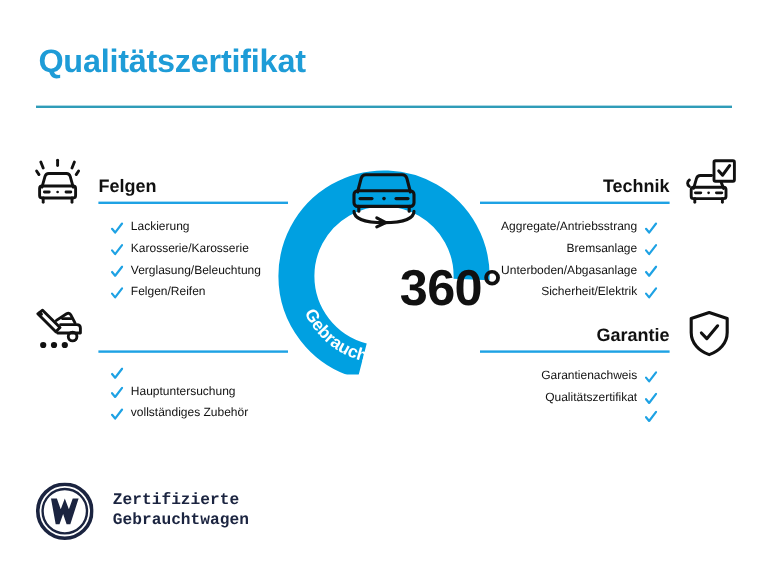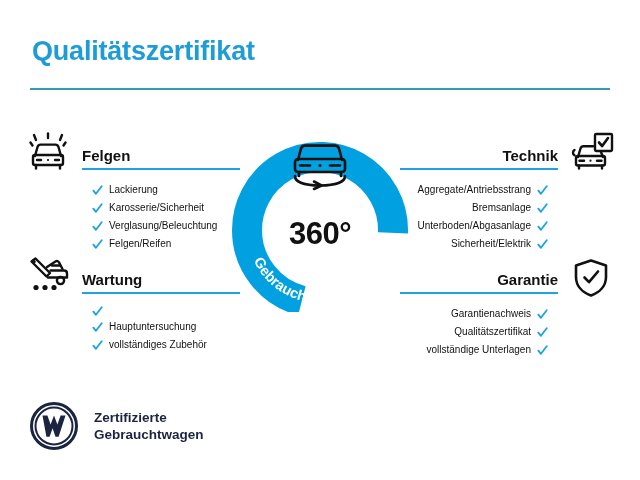--- a/index.html
+++ b/index.html
@@ -113,22 +113,22 @@
     top: 112px;
     width: 196px;
     height: 200px;
   }
   .badge svg { display: block; }
   .badge-value {
     position: absolute;
     left: 0;
     top: 104px;
     width: 196px;
-    text-align: center;
-    font-size: 31px;
+    text-align: right;
+    font-size: 42px;
     font-weight: bold;
     color: #111111;
     letter-spacing: -0.5px;
   }
 
   
   .vw {
     position: absolute;
     left: 30px;
     top: 402px;
@@ -137,20 +137,21 @@
   }
   .vw-logo { width: 48px; height: 48px; flex: 0 0 48px; }
   .vw-logo svg { display: block; }
   .vw-text {
     margin-left: 16px;
     font-size: 13.5px;
     font-weight: bold;
     line-height: 17px;
     color: #1b2440;
     white-space: nowrap;
+    font-family: Liberation Mono, monospace;
   }
 </style>
 </head>
 <body>
 
 <div id="page">
 
   <div class="title">Qualitätszertifikat</div>
   <div class="title-rule"></div>
 
@@ -183,21 +184,21 @@
             </svg>
           </span>
         <span>Lackierung</span>
       </li>
       <li class="item">
         <span class="check">
             <svg viewBox="0 0 12 12">
               <path d="M1.5 6.2 L4.3 9.6 L10.6 1.4" stroke="#1ea2e4" stroke-width="2" fill="none" stroke-linecap="round" stroke-linejoin="round"></path>
             </svg>
           </span>
-        <span>Karosserie/Sicherheit</span>
+        <span>Karosserie/Karosserie</span>
       </li>
       <li class="item">
         <span class="check">
             <svg viewBox="0 0 12 12">
               <path d="M1.5 6.2 L4.3 9.6 L10.6 1.4" stroke="#1ea2e4" stroke-width="2" fill="none" stroke-linecap="round" stroke-linejoin="round"></path>
             </svg>
           </span>
         <span>Verglasung/Beleuchtung</span>
       </li>
       <li class="item">
@@ -219,21 +220,20 @@
       <path d="M24.5 14.5 L38 14.5 C40 14.5 41 15.6 41 17.4 L41 21.5 L22 21.5"></path>
       <path d="M26 9.5 L33.5 9.5"></path>
       <circle cx="34.5" cy="24.5" r="3.6"></circle>
       <circle cx="10" cy="31.5" r="2.6" fill="#111" stroke="none"></circle>
       <circle cx="19" cy="31.5" r="2.6" fill="#111" stroke="none"></circle>
       <circle cx="28" cy="31.5" r="2.6" fill="#111" stroke="none"></circle>
     </svg>
   </div>
   <div class="section left" style="left:82px; top:270px; width:160px;">
     <div class="sec-head">
-      <div class="sec-title">Wartung</div>
       <div class="sec-underline" style="width:158px;"></div>
     </div>
     <ul class="items">
       <li class="item">
         <span class="check">
             <svg viewBox="0 0 12 12">
               <path d="M1.5 6.2 L4.3 9.6 L10.6 1.4" stroke="#1ea2e4" stroke-width="2" fill="none" stroke-linecap="round" stroke-linejoin="round"></path>
             </svg>
           </span>
       </li>
@@ -339,21 +339,20 @@
             </svg>
           </span>
         <span>Qualitätszertifikat</span>
       </li>
       <li class="item">
         <span class="check">
             <svg viewBox="0 0 12 12">
               <path d="M1.5 6.2 L4.3 9.6 L10.6 1.4" stroke="#1ea2e4" stroke-width="2" fill="none" stroke-linecap="round" stroke-linejoin="round"></path>
             </svg>
           </span>
-        <span>vollständige Unterlagen</span>
       </li>
     </ul>
   </div>
 
   <div class="badge">
     <svg width="196" height="200" viewBox="0 0 196 200">
       <defs>
         <path id="arcpath" d="M 25,118 A 73,73 0 1 0 171,118"></path>
       </defs>
 

